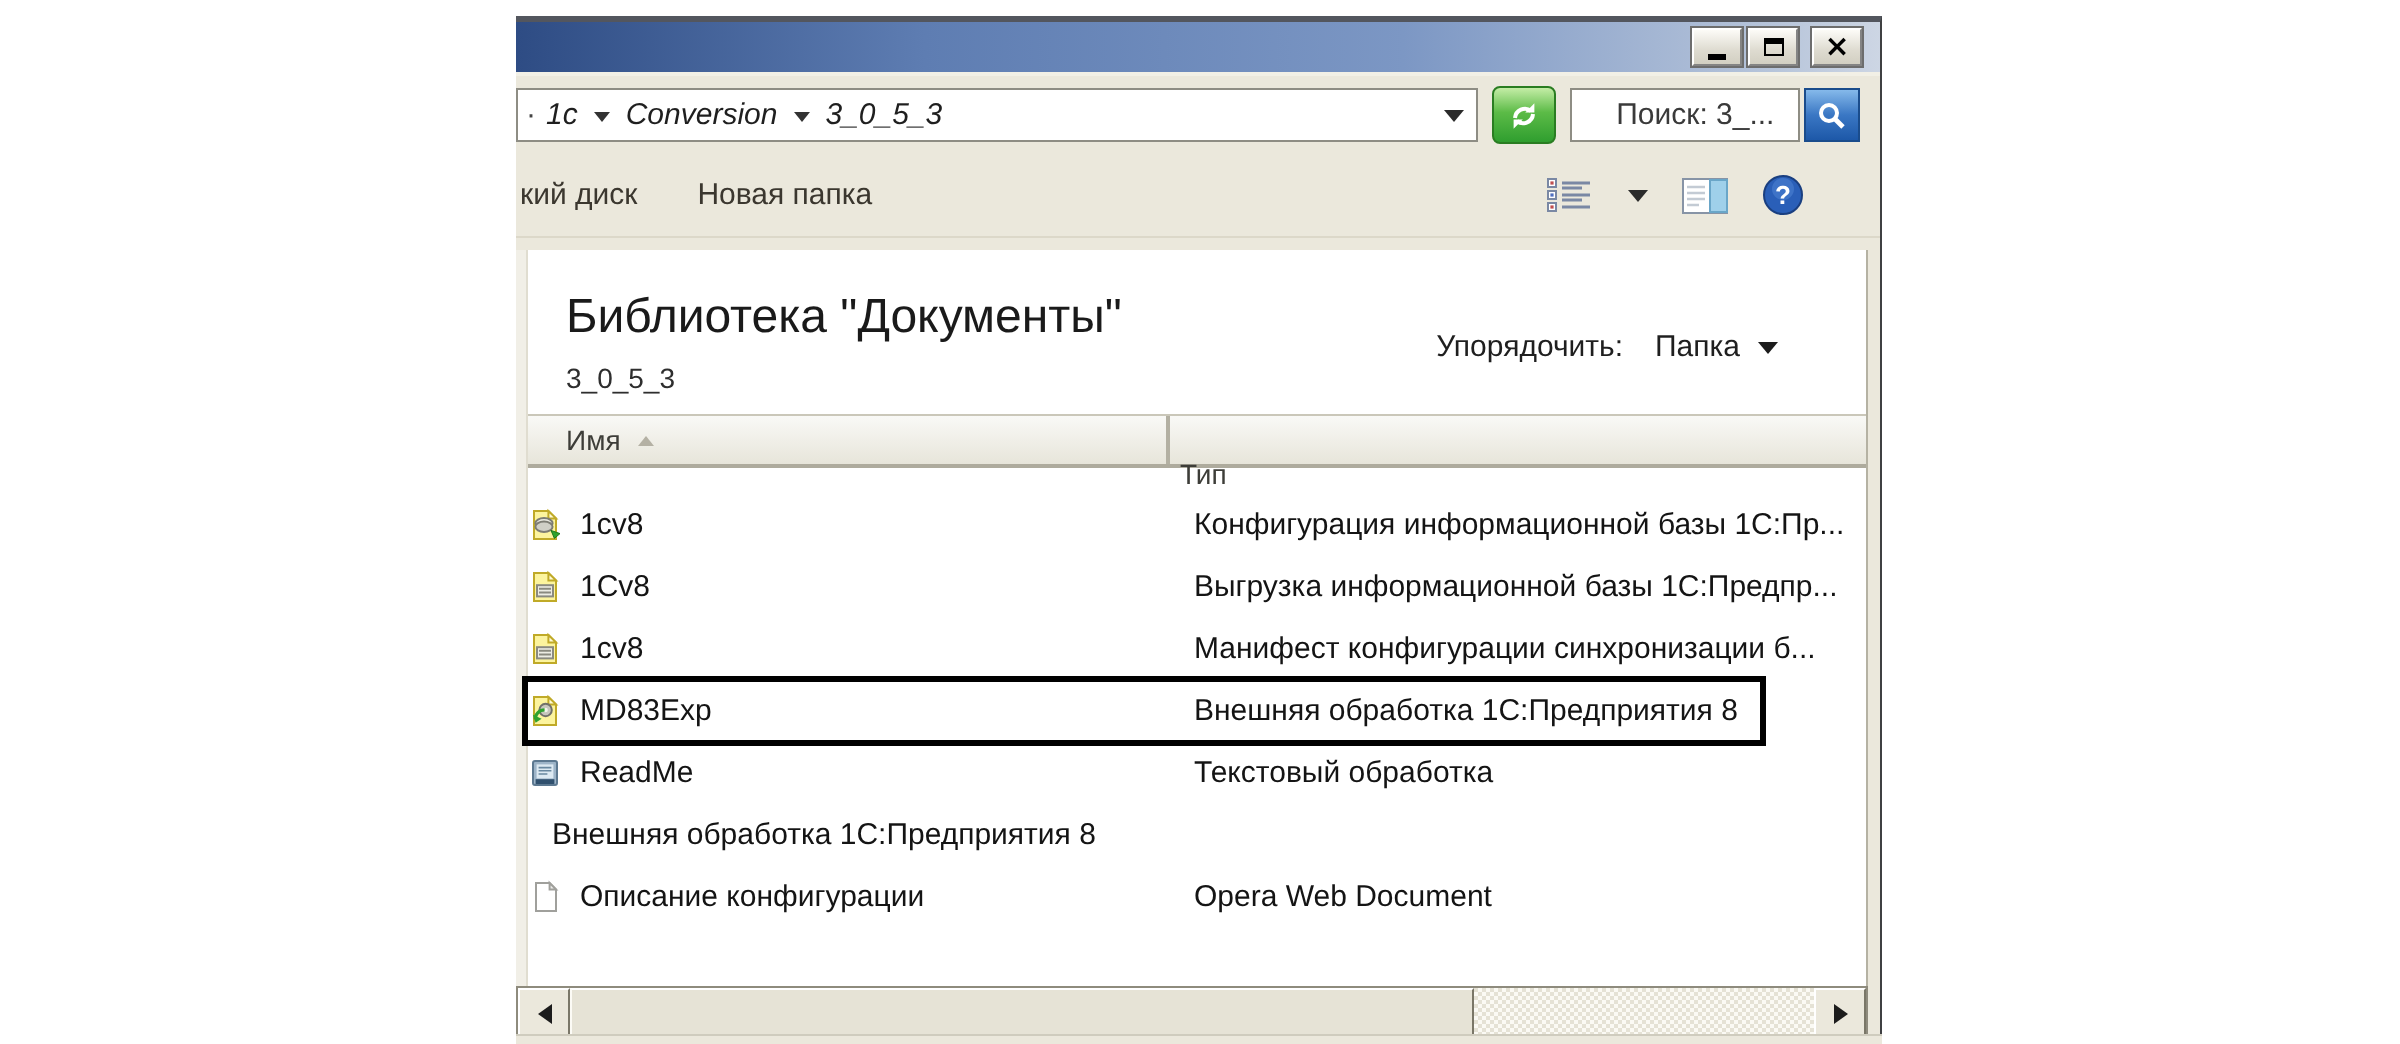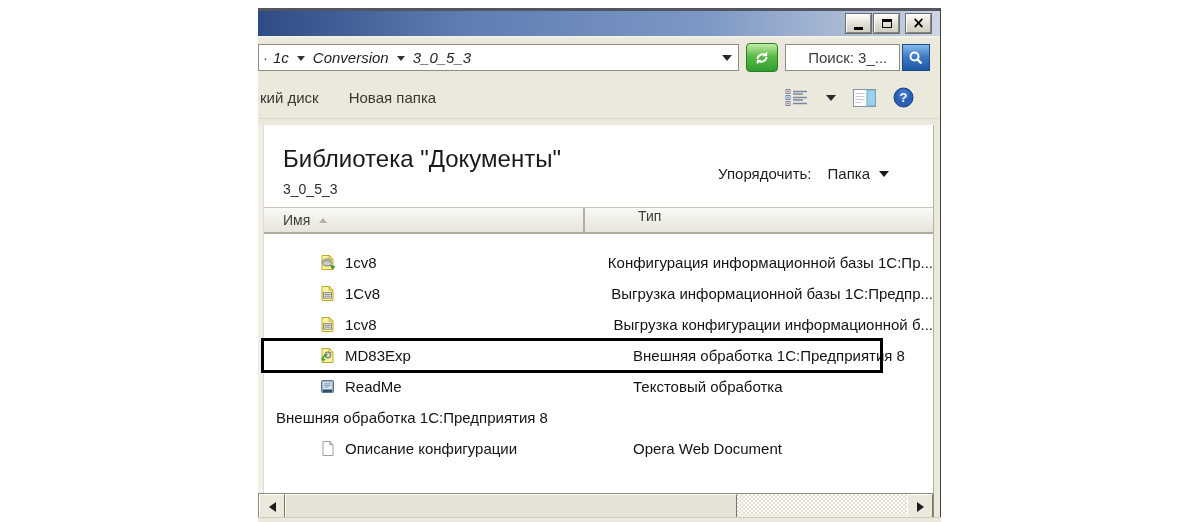--- a/index.html
+++ b/index.html
@@ -34,52 +34,52 @@
   .refresh-btn { width:32px; height:29px; margin-left:7px; border-radius:4px;
                  background:linear-gradient(#c4eda6,#5cbb47 45%,#2f9e2f);
                  border:1px solid #2a7d22; display:flex; align-items:center; justify-content:center; }
   .search-box { width:115px; height:27px; margin-left:7px; background:#fff; border:1px solid #8e8d84;
                 display:flex; align-items:center; padding:0 22px; font-size:15px; color:#3a3a3a; white-space:nowrap; }
   .search-btn { width:28px; height:27px; margin-left:2px;
                 background:linear-gradient(#85b9ea,#3a77c4 50%,#1d58a8);
                 border:1px solid #1a4c8c; display:flex; align-items:center; justify-content:center; }
 
   
-  .toolbar { height:42px; display:flex; align-items:center; padding:0 26px 0 2px;
+  .toolbar { height:42px; display:flex; align-items:center; padding:0 38px 0 2px;
              font-size:15px; color:#3b372f; border-bottom:1px solid #dcd8c9; }
   .tb-item { margin-right:30px; white-space:nowrap; cursor:default; }
   .tb-right { margin-left:auto; display:flex; align-items:center; gap:17px; }
   .tb-dd { width:0; height:0; border-left:5px solid transparent; border-right:5px solid transparent;
            border-top:6px solid #2b2b2b; }
 
   
   .content { position:absolute; top:114px; left:0; width:676px; height:368px; background:#fff;
              border-right:1px solid #b5b2a3; }
   .left-strip { position:absolute; left:0; top:0; bottom:0; width:6px; background:#f1efe7;
                 border-right:1px solid #e0ddd0; }
   .lib-title { position:absolute; left:25px; top:20px; font-size:24px; color:#1a1a1a; }
   .lib-subtitle { position:absolute; left:25px; top:56px; font-size:14px; color:#2e2e2e; }
   .arrange { position:absolute; top:40px; right:44px; display:flex; align-items:center;
              font-size:15px; color:#1f1f1f;margin-left:42px; }
   .arrange-value { margin-left:16px; }
   .arrange .tb-dd { margin-left:9px; border-top-color:#1c1c1c; }
 
   .col-headers { position:absolute; top:82px; left:6px; right:0; height:27px; display:flex;
                  background:linear-gradient(#f9f9f6,#e7e5da); border-top:1px solid #cac7b9;
-                 border-bottom:2px solid #aeab9d; font-size:14px; color:#3d3d38;gap:48px; }
+                 border-bottom:2px solid #aeab9d; font-size:14px; color:#3d3d38; }
   .col-name { width:321px; display:flex; align-items:center; padding-left:19px;
               border-right:2px solid #b3b0a2; }
-  .col-type { flex:1; display:flex; align-items:flex-start; padding-left:5px; }
+  .col-type { flex:1; display:flex; align-items:flex-start; padding-left:5px;margin-top:21px; }
   .sort-up { width:0; height:0; border-left:4px solid transparent; border-right:4px solid transparent;
              border-bottom:5px solid #b4b1a4; margin-left:9px; }
 
   .rows { position:absolute; top:122px; left:6px; right:0; }
   .row { height:31px; display:flex; align-items:center; position:relative;
          font-size:15px; color:#141414; }
-  .cell-name { width:321px; display:flex; align-items:center; padding-left:19px; gap:9px;margin-left:36px; }
+  .cell-name { width:321px; display:flex; align-items:center; gap:9px; }
   .cell-type { padding-left:12px; white-space:nowrap; }
   .file-icon { width:17px; height:17px; flex:none; display:inline-flex; }
   .hl-box { position:absolute; left:-3px; top:-2px; width:622px; height:35px;
             border:3px solid #000; z-index:2; pointer-events:none; }
 
   
   .hscroll { position:absolute; left:0; top:482px; width:676px; height:27px;
              border:1px solid #8e8b7d; display:flex;
              background-color:#fbfaf4;
              background-image:linear-gradient(45deg,#e5e2d5 25%,transparent 25%,transparent 75%,#e5e2d5 75%),
@@ -229,21 +229,21 @@
             <span class="file-icon">
               <svg width="17" height="17" viewBox="0 0 17 17">
                 <path d="M3 1.5h7.2L14 5.2v10.3H3z" fill="#fcf49e" stroke="#c0aa28"></path>
                 <path d="M10.2 1.5L14 5.2h-3.8z" fill="#fffbd6" stroke="#c0aa28"></path>
                 <rect x="4.5" y="7.6" width="8" height="5.6" fill="#ecece4" stroke="#8a8a80"></rect>
                 <path d="M5.5 9.4h6M5.5 11.2h6" stroke="#8a8a80"></path>
               </svg>
             </span>
             <span>1cv8</span>
           </div>
-          <div class="cell-type">Выгрузка конфигурации информационной б...</div>
+          <div class="cell-type">Манифест конфигурации синхронизации б...</div>
         </div>
         <div class="row">
           <div class="cell-name">
             <span class="file-icon">
               <svg width="17" height="17" viewBox="0 0 17 17">
                 <path d="M3 1.5h7.2L14 5.2v10.3H3z" fill="#fcf49e" stroke="#c0aa28"></path>
                 <path d="M10.2 1.5L14 5.2h-3.8z" fill="#fffbd6" stroke="#c0aa28"></path>
                 <circle cx="8.8" cy="8" r="3.1" fill="#c6c6bd" stroke="#70706a"></circle>
                 <circle cx="8.8" cy="8" r="1.1" fill="#f4f4ec"></circle>
                 <path d="M3.6 12.6c0-2.6 2.1-4.7 4.7-4.7" stroke="#2fa32f" stroke-width="1.6" fill="none"></path>

